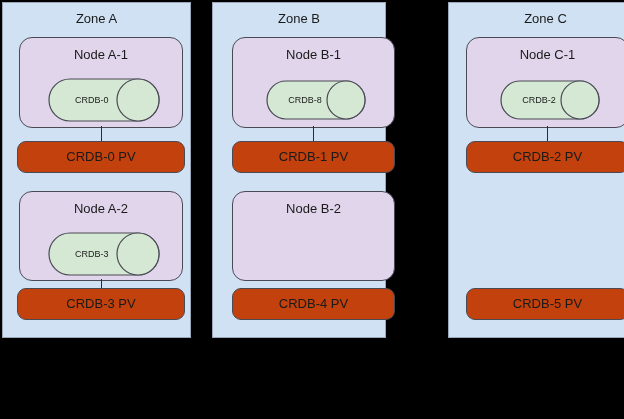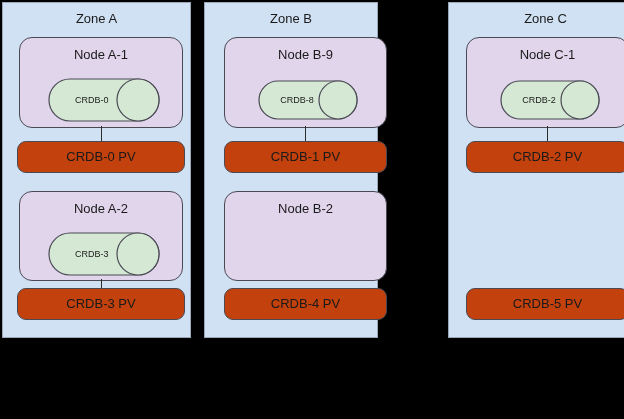--- a/index.html
+++ b/index.html
@@ -143,25 +143,25 @@
       </div>
     </div>
 
     <div class="connector" style="left:98px; top:276px; height:14px;"></div>
 
     <div class="pv" style="left:14px; top:285px; width:168px; height:32px;">
       <span class="pv-label">CRDB-3 PV</span>
     </div>
   </div>
 
-  <div class="zone" style="left:204px; top:2px; width:174px; height:336px;">
+  <div class="zone" style="left:212px; top:2px; width:174px; height:336px;">
     <div class="zone-title">Zone B</div>
 
     <div class="node" style="left:19px; top:34px; width:163px; height:91px;">
-      <div class="node-title">Node B-9</div>
+      <div class="node-title">Node B-1</div>
       <div class="cyl" style="left:33px; top:42px; width:100px; height:40px;">
         <svg width="100" height="40" viewBox="0 0 100 40">
           <path d="M 20,1 L 80,1 A 19,19 0 0 1 80,39 L 20,39 A 19,19 0 0 1 20,1 Z" fill="#d5e8d4" stroke="#4a4a55" stroke-width="1.2"></path>
           <ellipse cx="80" cy="20" rx="19" ry="19" fill="#d5e8d4" stroke="#4a4a55" stroke-width="1.2"></ellipse>
         </svg>
         <div class="cyl-label">CRDB-8</div>
       </div>
     </div>
 
     <div class="connector" style="left:100px; top:123px; height:16px;"></div>

